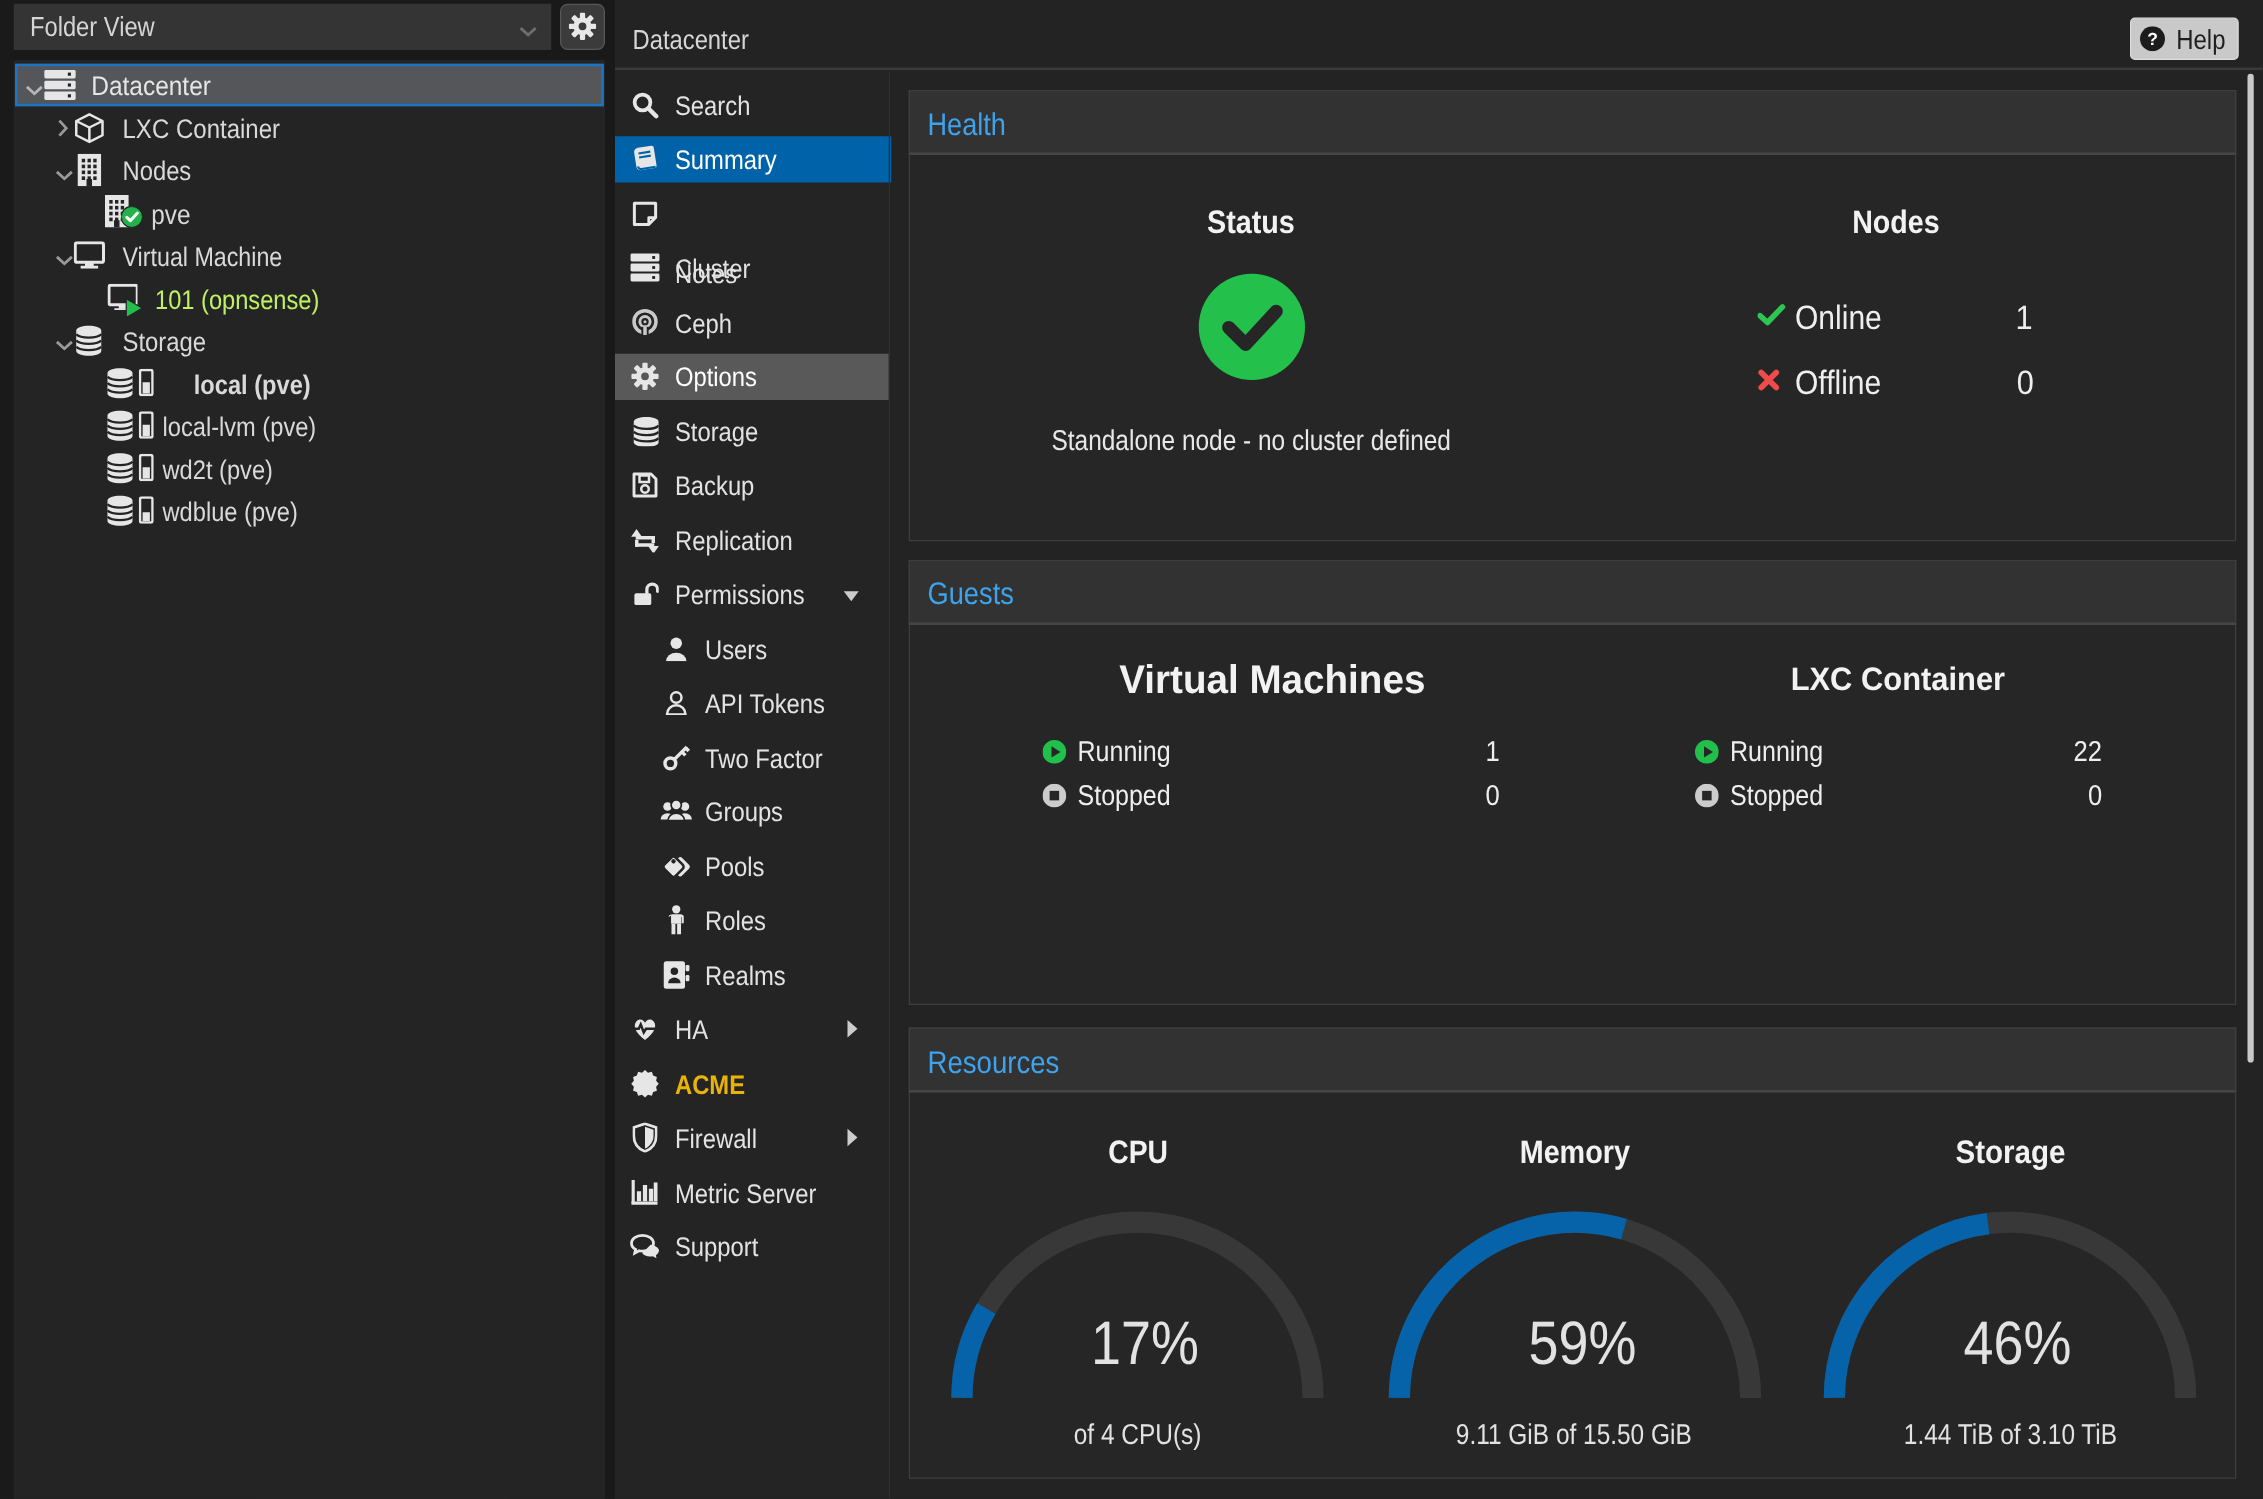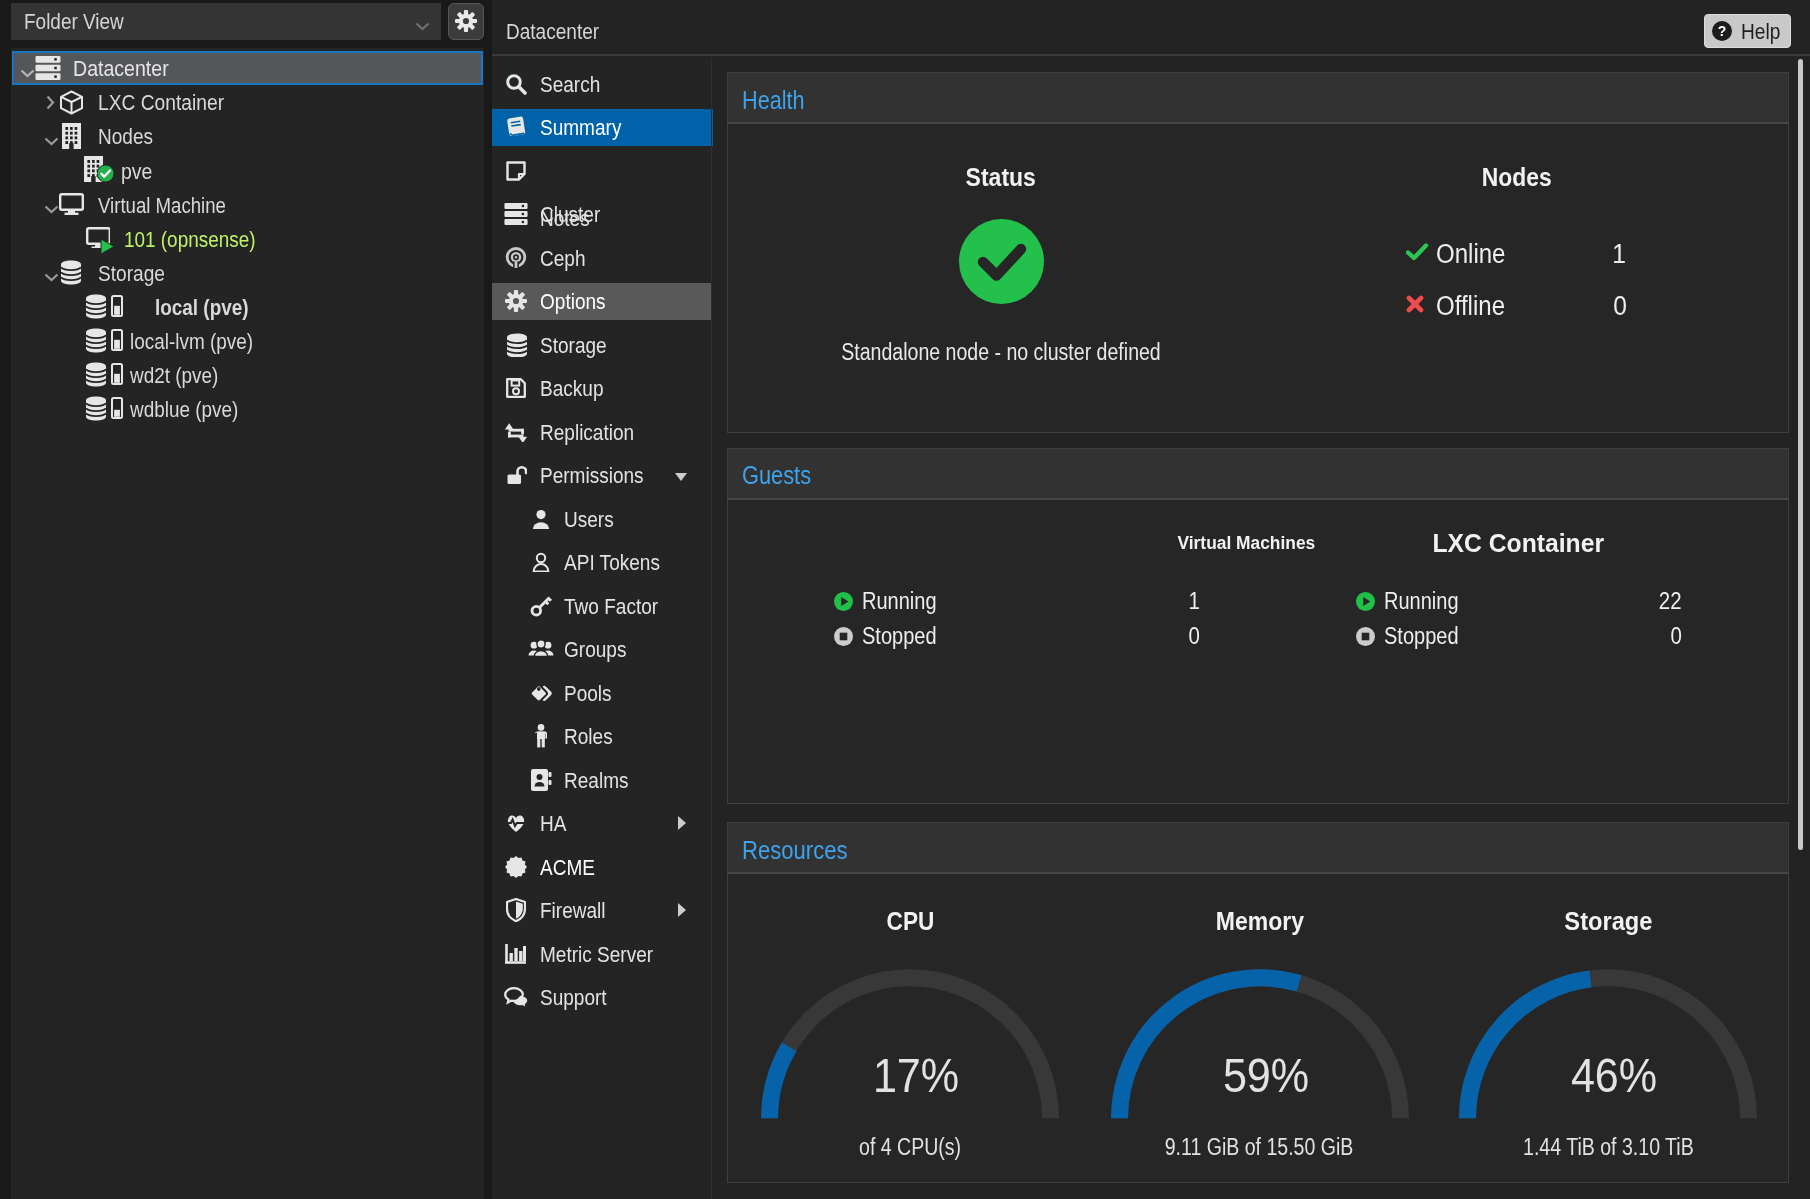--- a/index.html
+++ b/index.html
@@ -312,21 +312,21 @@
 <div class="abs" style="left:564px;top:765.5px;height:30px;line-height:30px;font-size:21.5px;color:#e3e3e3;font-weight:normal;white-space:nowrap;"><span style="display:inline-block;transform:scaleX(0.885);transform-origin:0 50%;">Realms</span></div>
 <div class="abs" style="left:504.0px;top:811.4px;width:24px;height:24px"><svg width="24" height="24" viewBox="0 0 24 24">
       <path d="M12 21 C4 15 2.2 9.5 5.2 6 C7.6 3.4 11 4.8 12 7.3 C13 4.8 16.4 3.4 18.8 6 C21.8 9.5 20 15 12 21 Z" fill="#e6e6e6"></path>
     <path d="M1 12 h6 l1.6 -3.4 2.4 6.4 1.8 -3 h10" fill="none" stroke="#242424" stroke-width="2"></path>
     </svg></div>
 <div class="abs" style="left:540px;top:809.0px;height:30px;line-height:30px;font-size:21.5px;color:#e3e3e3;font-weight:normal;white-space:nowrap;"><span style="display:inline-block;transform:scaleX(0.885);transform-origin:0 50%;">HA</span></div>
 <div class="abs" style="left:678px;top:816px;width:0;height:0;border-top:7px solid transparent;border-bottom:7px solid transparent;border-left:8px solid #cccccc"></div>
 <div class="abs" style="left:504.0px;top:854.9px;width:24px;height:24px"><svg width="24" height="24" viewBox="0 0 24 24">
       <polygon points="12.00,1.00 14.38,3.11 17.50,2.47 18.51,5.49 21.53,6.50 20.89,9.62 23.00,12.00 20.89,14.38 21.53,17.50 18.51,18.51 17.50,21.53 14.38,20.89 12.00,23.00 9.62,20.89 6.50,21.53 5.49,18.51 2.47,17.50 3.11,14.38 1.00,12.00 3.11,9.62 2.47,6.50 5.49,5.49 6.50,2.47 9.62,3.11" fill="#e6e6e6"></polygon>
     </svg></div>
-<div class="abs" style="left:540px;top:852.5px;height:30px;line-height:30px;font-size:21.5px;color:#ffffff;font-weight:normal;white-space:nowrap;"><span style="display:inline-block;transform:scaleX(0.885);transform-origin:0 50%;">ACME</span></div>
+<div class="abs" style="left:540px;top:852.5px;height:30px;line-height:30px;font-size:21.5px;color:#eab308;font-weight:bold;white-space:nowrap;"><span style="display:inline-block;transform:scaleX(0.885);transform-origin:0 50%;">ACME</span></div>
 <div class="abs" style="left:506.0px;top:898.4px;width:20px;height:24px"><svg width="20" height="24" viewBox="0 0 20 24">
       <path d="M10 1 L19 4 V10.5 C19 16.5 15.3 21 10 23.2 C4.7 21 1 16.5 1 10.5 V4 Z" fill="none" stroke="#e6e6e6" stroke-width="2.2"></path>
     <path d="M10 3.4 L16.8 5.7 V10.5 C16.8 15.2 14 18.9 10 20.8 Z" fill="#e6e6e6"></path>
     </svg></div>
 <div class="abs" style="left:540px;top:896.0px;height:30px;line-height:30px;font-size:21.5px;color:#e3e3e3;font-weight:normal;white-space:nowrap;"><span style="display:inline-block;transform:scaleX(0.885);transform-origin:0 50%;">Firewall</span></div>
 <div class="abs" style="left:678px;top:903px;width:0;height:0;border-top:7px solid transparent;border-bottom:7px solid transparent;border-left:8px solid #cccccc"></div>
 <div class="abs" style="left:505.0px;top:942.9px;width:22px;height:22px"><svg width="22" height="22" viewBox="0 0 22 22">
       <line x1="1.5" y1="1" x2="1.5" y2="19.5" stroke="#e6e6e6" stroke-width="2.6"></line>
     <line x1="0" y1="19.5" x2="21" y2="19.5" stroke="#e6e6e6" stroke-width="2.6"></line>
     <rect x="4.5" y="10" width="3.4" height="8" fill="#e6e6e6"></rect>
@@ -357,21 +357,21 @@
 <div class="abs" style="left:1436px;top:234.5px;height:38px;line-height:38px;font-size:27px;color:#eeeeee;font-weight:normal;white-space:nowrap;"><span style="display:inline-block;transform:scaleX(0.89);transform-origin:0 50%;">Online</span></div>
 <div class="abs" style="left:1566.0px;top:234.5px;width:60px;height:38px;line-height:38px;font-size:27px;color:#eeeeee;font-weight:normal;text-align:right;white-space:nowrap;"><span style="display:inline-block;transform:scaleX(0.91);transform-origin:100% 50%;">1</span></div>
 <div class="abs" style="left:1406px;top:295.0px;width:20px;height:20px"><svg width="18" height="18" viewBox="0 0 18 18">
       <path d="M3 3 L15 15 M15 3 L3 15" stroke="#ef4b4b" stroke-width="4.6" stroke-linecap="round"></path>
     </svg></div>
 <div class="abs" style="left:1436px;top:286.5px;height:38px;line-height:38px;font-size:27px;color:#eeeeee;font-weight:normal;white-space:nowrap;"><span style="display:inline-block;transform:scaleX(0.89);transform-origin:0 50%;">Offline</span></div>
 <div class="abs" style="left:1567.5px;top:286.5px;width:60px;height:38px;line-height:38px;font-size:27px;color:#eeeeee;font-weight:normal;text-align:right;white-space:nowrap;"><span style="display:inline-block;transform:scaleX(0.91);transform-origin:100% 50%;">0</span></div>
 <div class="abs" style="left:727px;top:448px;width:1062px;height:356px;background:#262626;border:1px solid #3e3e3e"></div>
 <div class="abs" style="left:727px;top:448px;width:1062px;height:52px;background:#323232;border:1px solid #3e3e3e;border-bottom:2px solid #464646"></div>
 <div class="abs" style="left:742px;top:457.5px;height:35px;line-height:35px;font-size:25px;color:#3ea3ec;font-weight:normal;white-space:nowrap;"><span style="display:inline-block;transform:scaleX(0.872);transform-origin:0 50%;">Guests</span></div>
-<div class="abs" style="left:718.0px;top:525.0px;width:600px;height:36px;line-height:36px;font-size:18px;color:#f2f2f2;font-weight:bold;text-align:right;white-space:nowrap;"><span style="display:inline-block;transform:scaleX(0.965);transform-origin:50% 50%;">Virtual Machines</span></div>
+<div class="abs" style="left:718.0px;top:525.0px;width:600px;height:36px;line-height:36px;font-size:32px;color:#f2f2f2;font-weight:bold;text-align:center;white-space:nowrap;"><span style="display:inline-block;transform:scaleX(0.965);transform-origin:50% 50%;">Virtual Machines</span></div>
 <div class="abs" style="left:834px;top:591.5px;width:19px;height:19px"><svg width="19" height="19" viewBox="0 0 19 19">
       <circle cx="9.5" cy="9.5" r="9.5" fill="#21c04b"></circle>
     <path d="M7.22 4.94 L14.44 9.5 L7.22 14.06 Z" fill="#262626"></path>
     </svg></div>
 <div class="abs" style="left:862px;top:585.0px;height:32px;line-height:32px;font-size:23px;color:#eeeeee;font-weight:normal;white-space:nowrap;"><span style="display:inline-block;transform:scaleX(0.87);transform-origin:0 50%;">Running</span></div>
 <div class="abs" style="left:1140.0px;top:585.0px;width:60px;height:32px;line-height:32px;font-size:23px;color:#eeeeee;font-weight:normal;text-align:right;white-space:nowrap;"><span style="display:inline-block;transform:scaleX(0.89);transform-origin:100% 50%;">1</span></div>
 <div class="abs" style="left:834px;top:626.5px;width:19px;height:19px"><svg width="19" height="19" viewBox="0 0 19 19">
       <circle cx="9.5" cy="9.5" r="9.5" fill="#cccccc"></circle>
     <rect x="5.7" y="5.7" width="7.6000000000000005" height="7.6000000000000005" fill="#262626"></rect>
     </svg></div>

